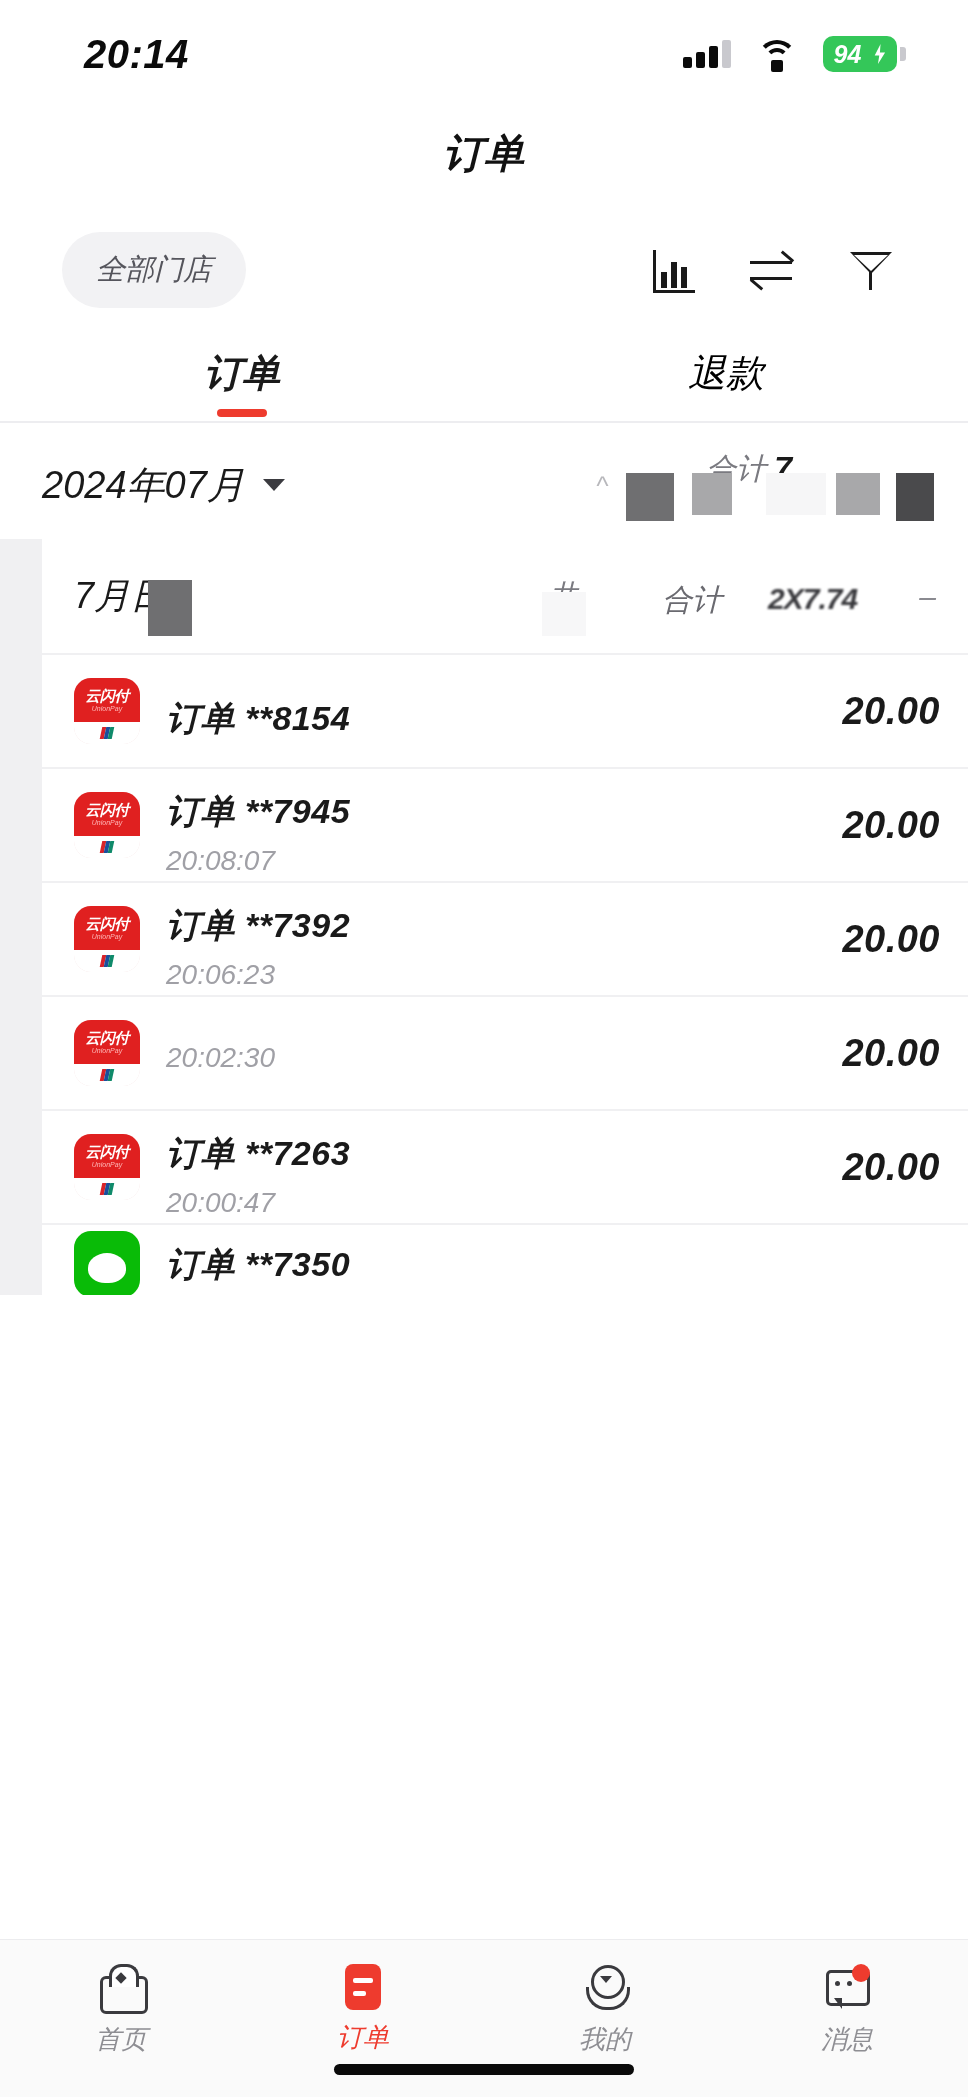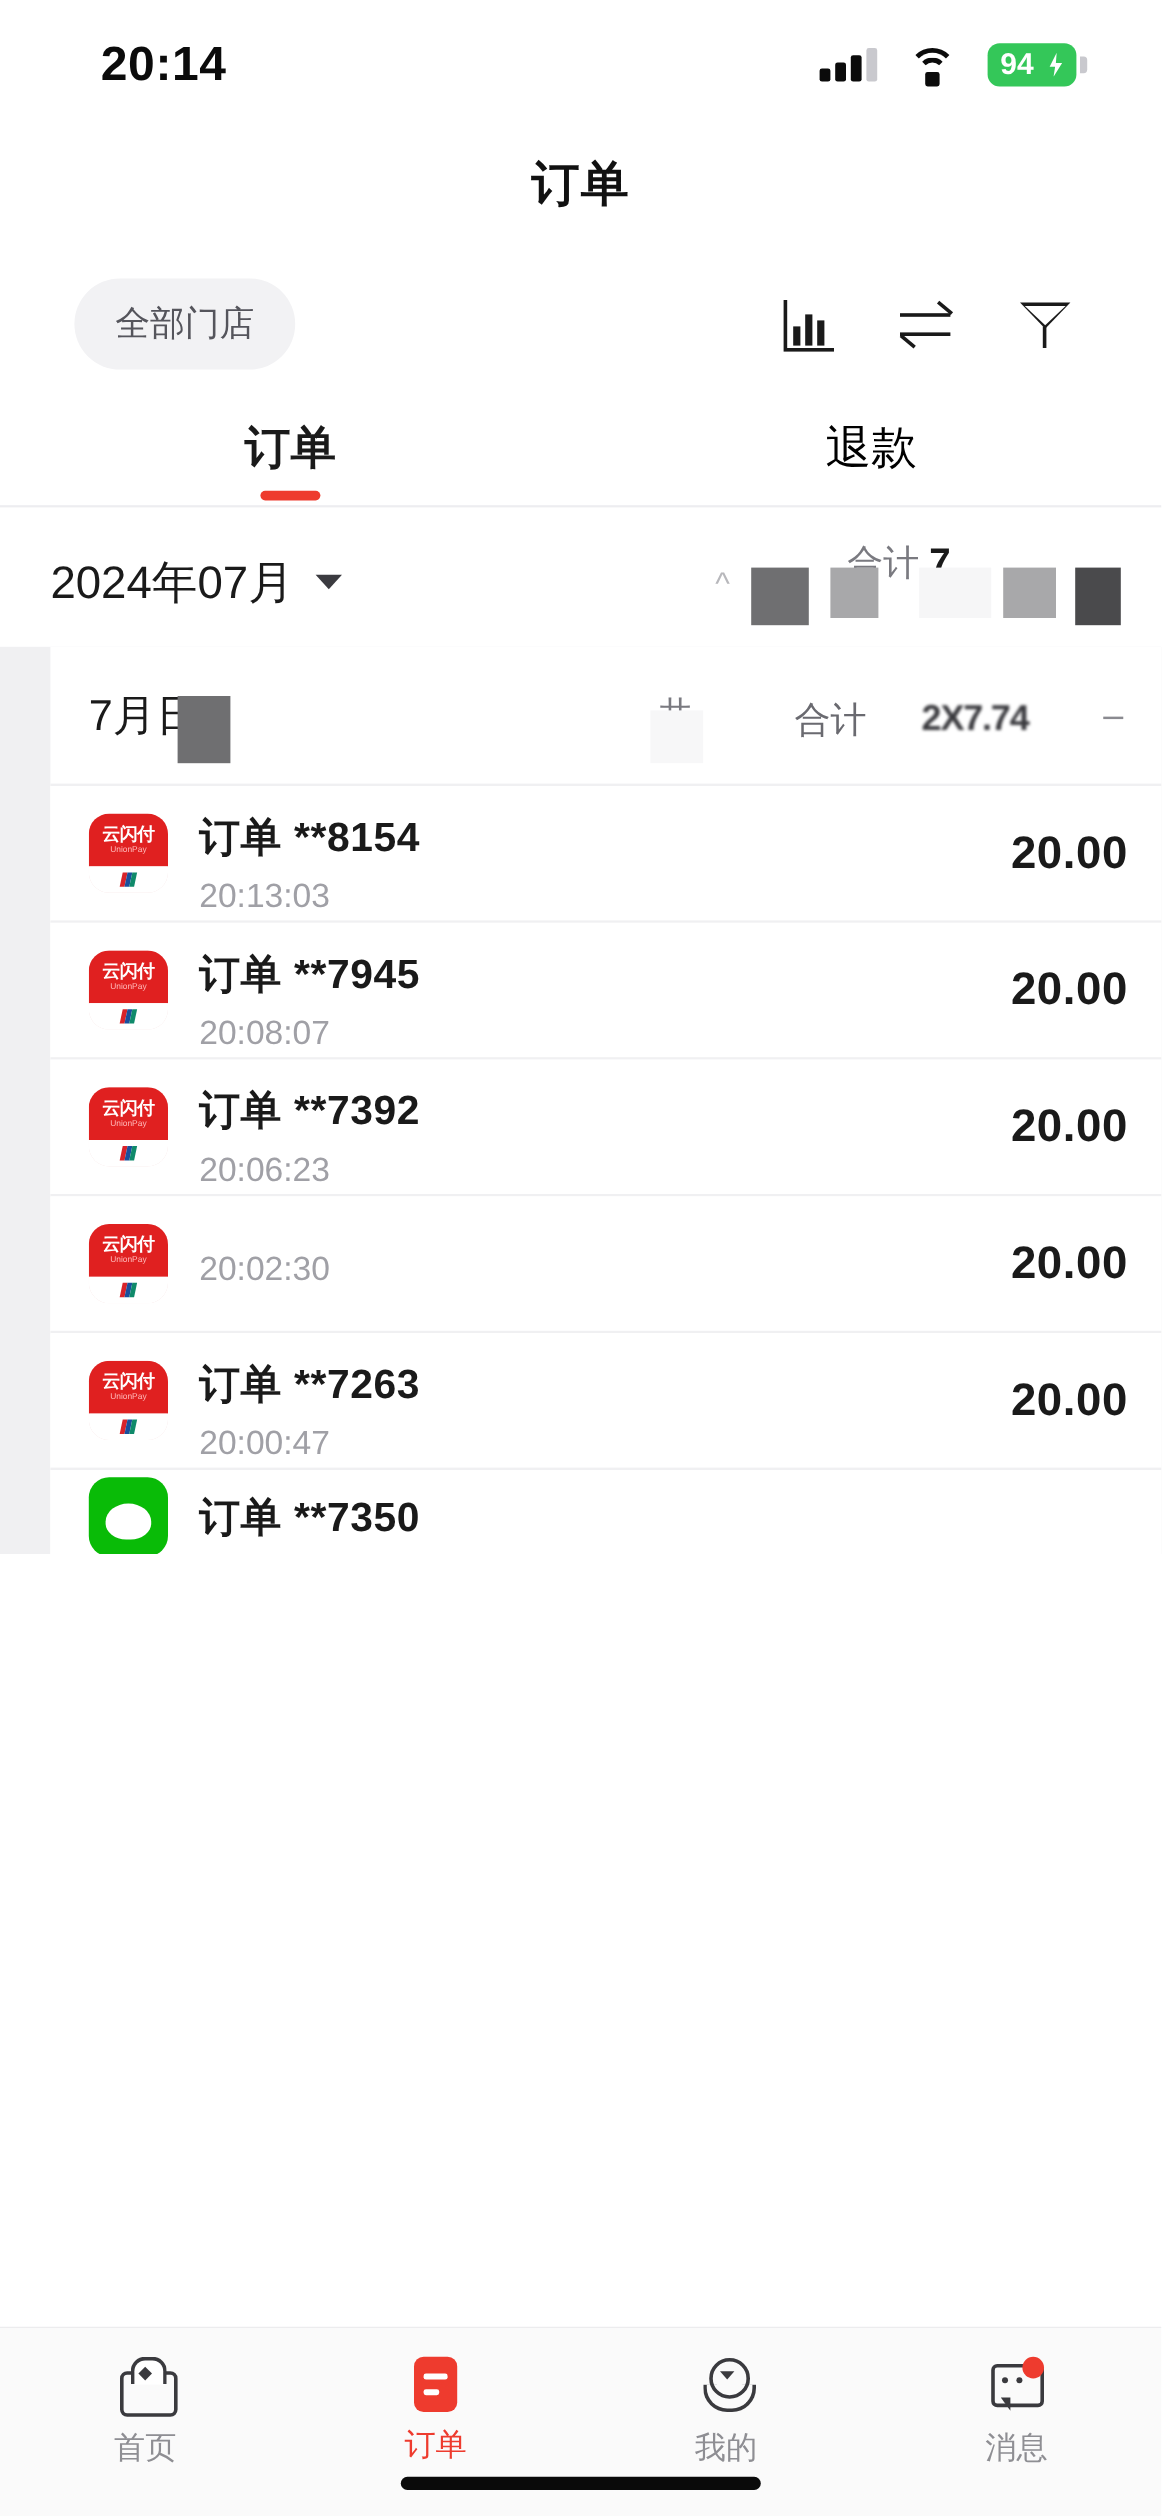--- a/index.html
+++ b/index.html
@@ -2,21 +2,21 @@
 <html><head>
 <meta charset="utf-8">
 <style>
   * { margin:0; padding:0; box-sizing:border-box; }
   html,body { width:968px; height:2097px; }
   body {
     font-family: "Liberation Sans", "DejaVu Sans", sans-serif;
     background:#ffffff;
     -webkit-font-smoothing:antialiased;
   }
-  .phone { position:relative; width:968px; height:2097px; background:#ffffff; overflow:hidden; }
+  .phone { position:relative; width:968px; height:2097px; background:#ffffff; overflow:hidden;font-style:italic; }
 
   
   .statusbar { height:108px; display:flex; align-items:center; justify-content:space-between;
                padding:0 62px 0 84px; }
   .sb-time { font-size:40px; font-weight:700; color:#0b0b0b; letter-spacing:.5px; }
   .sb-right { display:flex; align-items:center; gap:26px; }
   .sig { display:flex; align-items:flex-end; gap:4px; height:28px; }
   .sig i { display:block; width:9px; background:#0b0b0b; border-radius:2px; }
   .sig i:nth-child(1){height:11px;} .sig i:nth-child(2){height:16px;}
   .sig i:nth-child(3){height:22px;} .sig i:nth-child(4){height:28px;background:#c9c9ce;}
@@ -310,21 +310,20 @@
           <div class="bot">
               <span class="upmark">
                 <i></i>
                 <i></i>
                 <i></i>
               </span>
             </div>
         </div>
         <div class="row-mid">
           <div class="row-title">订单 **8154</div>
-          <div class="row-time">20:13:03</div>
         </div>
         <div class="row-amt">20.00</div>
       </div>
 
       <div class="row">
         <div class="payicon">
           <div class="top">
               <div class="cn">云闪付</div>
             <div class="en">UnionPay</div>
             </div>

